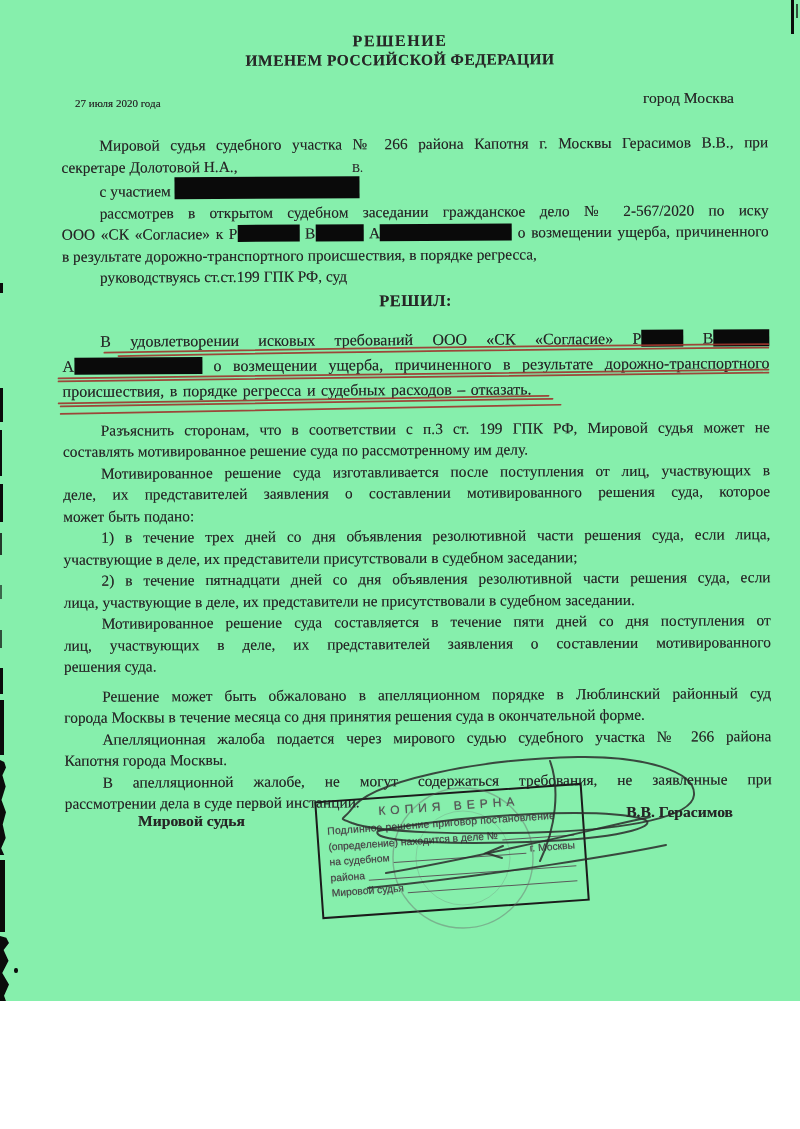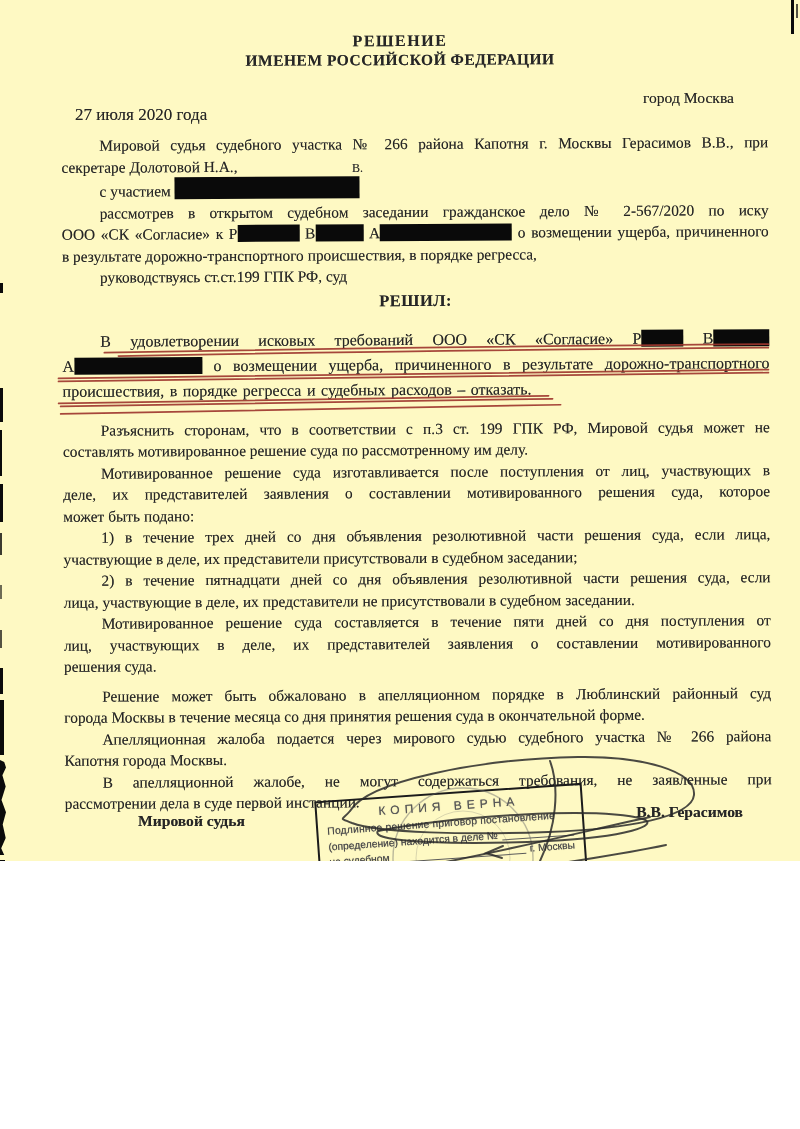--- a/index.html
+++ b/index.html
@@ -1,45 +1,45 @@
 <!DOCTYPE html>
 <html><head>
 <meta charset="utf-8">
 <style>
   html,body{margin:0;padding:0;background:#ffffff;}
   .page{
-    position:relative;width:800px;height:861px;overflow:hidden;
-    background:#fef9c3;
+    position:relative;width:800px;height:1001px;overflow:hidden;
+    background:#86efac;
     font-family:"Liberation Serif", serif;
     color:#262626;
     text-shadow:0 0 0.6px rgba(45,45,45,.55);
   }
   
   .hdr{position:absolute;left:0;top:32px;width:100%;text-align:center;transform:rotate(-0.3deg);}
   .t1{font-weight:bold;font-size:16px;letter-spacing:1.5px;}
   .t2{font-weight:bold;font-size:15.5px;letter-spacing:.5px;margin-top:1px;}
-  .date{position:absolute;left:75px;top:97px;font-size:17px;margin-top:8px;}
+  .date{position:absolute;left:75px;top:97px;font-size:11px;}
   .city{position:absolute;right:66px;top:89px;font-size:15.6px;}
   
   .col{position:absolute;left:63px;top:133px;width:707px;transform:rotate(-0.3deg);}
   .line{font-size:15.4px;line-height:21.5px;text-align:left;white-space:normal;}
   .line.ind{text-indent:38px;}
   .line.jst{text-align:justify;text-align-last:justify;}
   .line.gap{margin-top:8px;}
   .reshil{font-weight:bold;font-size:16.5px;letter-spacing:.5px;text-align:center;margin:4px 0 16px 0;}
   .resol{position:relative;margin-bottom:16px;}
   .resol .line{font-size:16px;line-height:25px;word-spacing:1.5px;}
   .redsvg{position:absolute;left:-6px;top:-2px;overflow:visible;pointer-events:none;}
   .redsvg path{fill:none;stroke-width:1.7;stroke-linecap:round;opacity:.92;}
   
   .redact{display:inline-block;background:#0a0a0a;height:17px;vertical-align:-3px;}
   .peek{position:absolute;left:352px;top:161px;font-size:12px;color:#2e2e2e;}
   
   .sig-left{position:absolute;left:138px;top:812px;font-weight:bold;font-size:15.6px;}
-  .sig-right{position:absolute;right:57px;top:803px;font-weight:bold;font-size:15.6px;}
+  .sig-right{position:absolute;right:67px;top:803px;font-weight:bold;font-size:15.6px;}
   
   .stamp{
     position:absolute;left:318px;top:792px;width:268px;height:118px;
     border:2px solid #1b1b1b;transform:rotate(-4deg);
     font-family:"Liberation Sans", sans-serif;color:#474747;
     padding:5px 9px 4px 9px;box-sizing:border-box;z-index:2;
     text-shadow:0 0 .7px rgba(90,90,90,.8);
   }
   .s1{text-align:center;font-size:12px;letter-spacing:5px;color:#565656;}
   .s2{font-size:10.3px;margin-top:4px;letter-spacing:.2px;}

